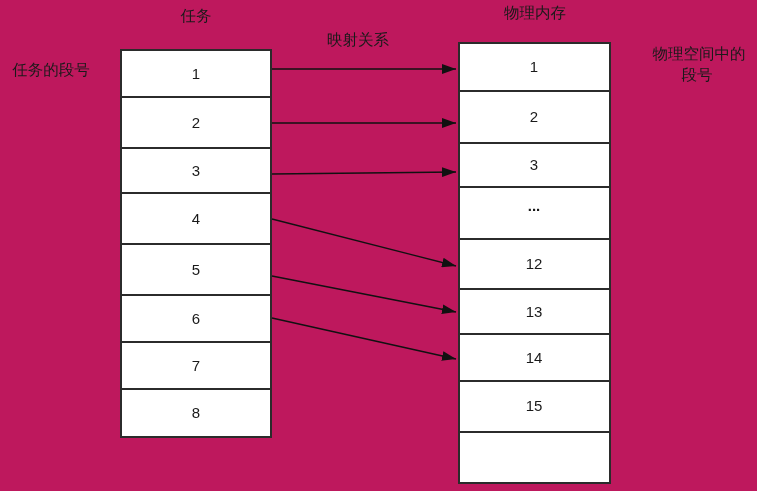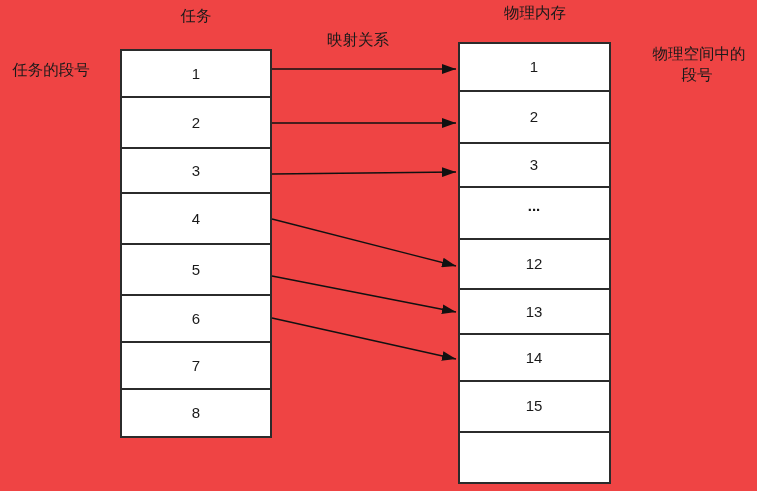--- a/index.html
+++ b/index.html
@@ -4,21 +4,21 @@
 <style>
   html, body {
     margin: 0;
     padding: 0;
     background: #ffffff;
   }
   .stage {
     position: relative;
     width: 757px;
     height: 491px;
-    background: #ef4444;
+    background: #be185d;
     overflow: hidden;
   }
   svg text {
     font-family: "Liberation Sans", "DejaVu Sans", sans-serif;
     fill: #1a1a1a;
   }
   .cell-num {
     font-size: 15px;
     text-anchor: middle;
   }

